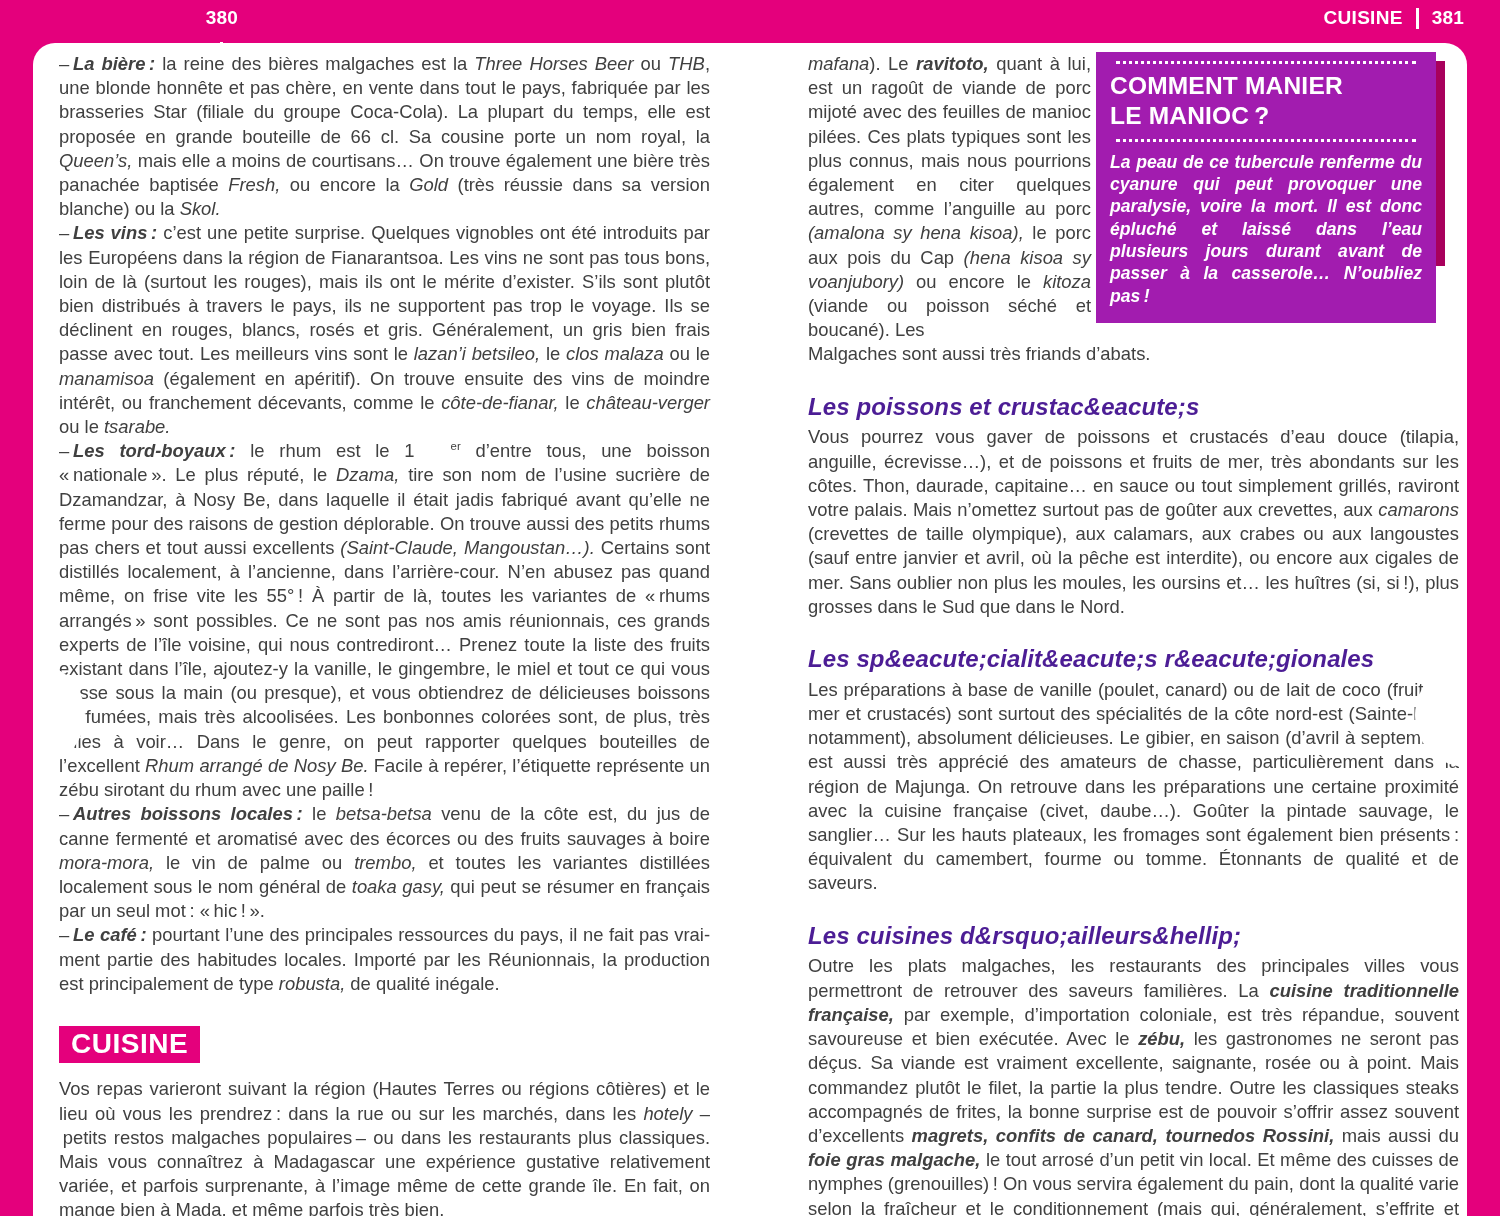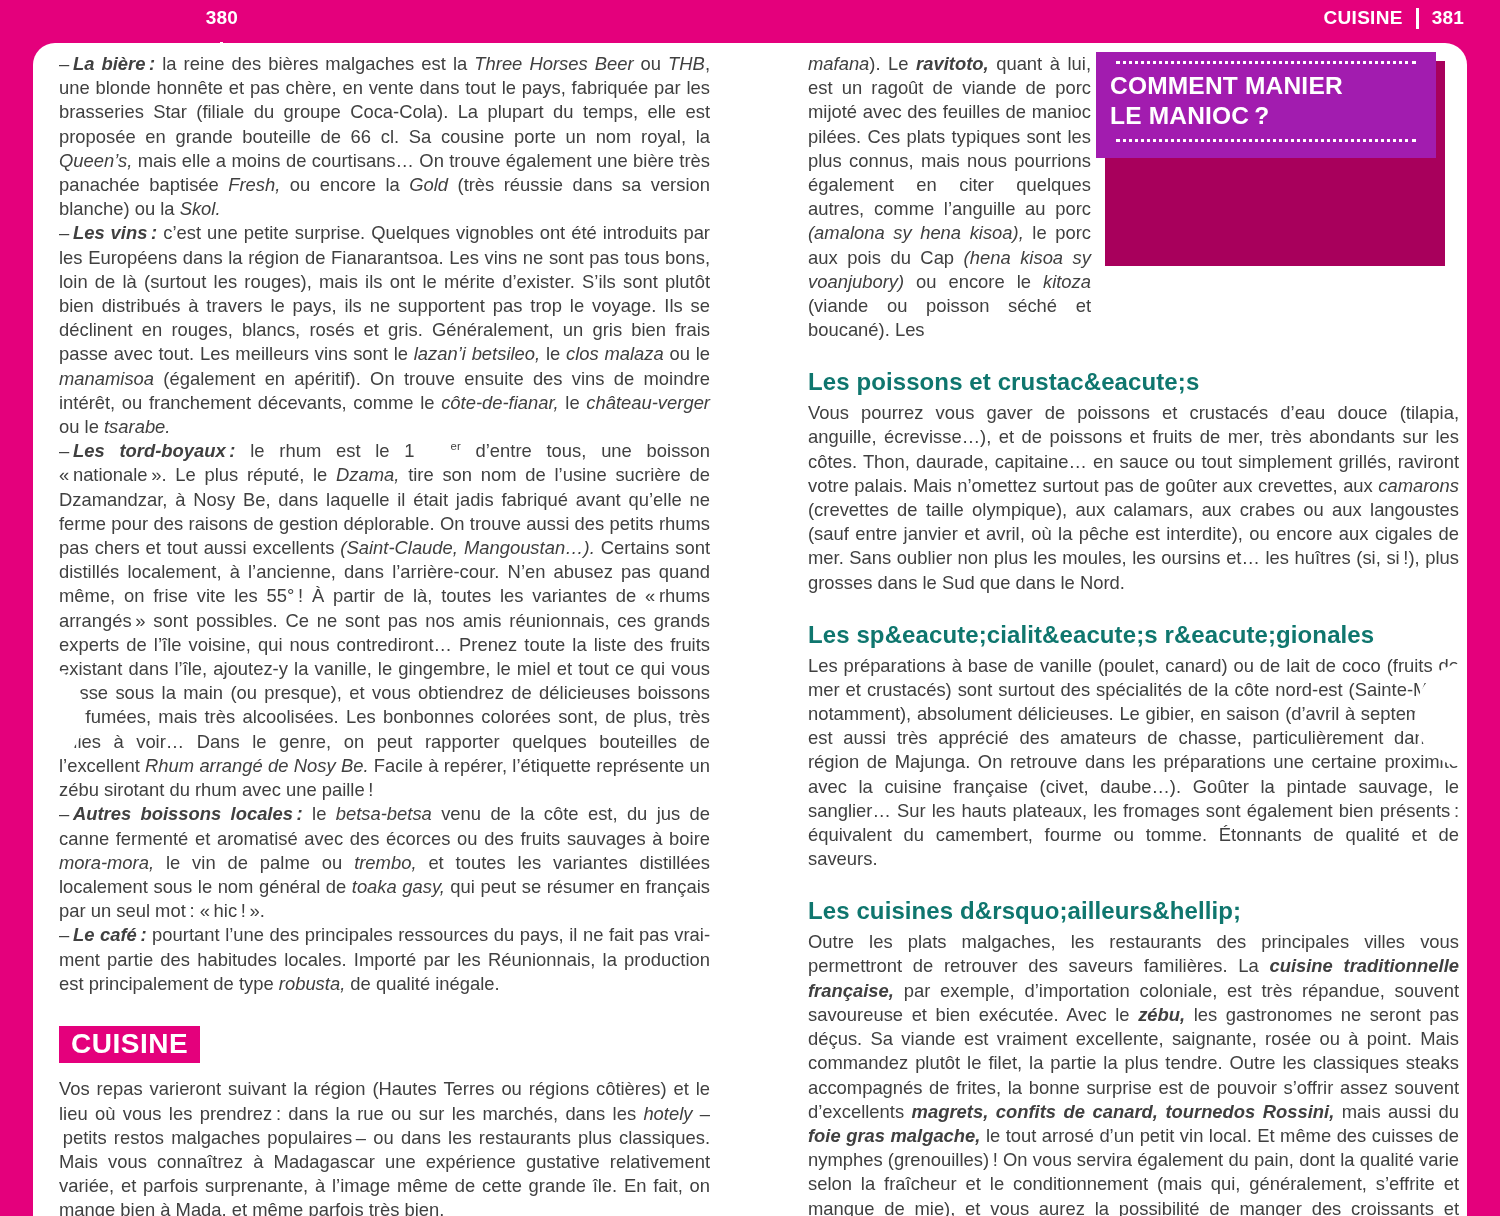--- a/index.html
+++ b/index.html
@@ -125,25 +125,26 @@
     font-weight: bold;
     letter-spacing: 0.5px;
     padding: 3px 12px 5px 12px;
     margin: 0;
     line-height: 1.05;
   }
   .tag-wrap { margin-top: 30px; margin-bottom: 14px; }
 
   h3.sub {
     margin: 0 0 4px 0;
-    color: #0f766e;
+    color: #4c1d95;
     font-size: 24px;
     font-weight: bold;
     letter-spacing: 0.1px;
     line-height: 1.2;
+    font-style: italic;
   }
   .sub-wrap { margin-top: 26px; }
 
   
   #manioc-box {
     position: absolute;
     left: 1063px;
     top: 9px;
     width: 340px;
   }
@@ -217,20 +218,21 @@
         <span class="chapter-tag">CUISINE</span>
       </div>
 
       <p class="body">Vos repas varieront suivant la région (Hautes Terres ou régions côtières) et le lieu où vous les prendrez : dans la rue ou sur les marchés, dans les <i>hotely</i> – petits restos malgaches populaires – ou dans les restaurants plus classiques. Mais vous connaîtrez à Madagascar une expérience gustative relativement variée, et parfois surprenante, à l’image même de cette grande île. En fait, on mange bien à Mada, et même parfois très bien.</p>
 
     </div>
 
     <div class="col col-right">
 
       <p class="body narrow"><i>mafana</i>). Le <b><i>ravitoto,</i></b> quant à lui, est un ragoût de viande de porc mijoté avec des feuilles de manioc pilées. Ces plats typiques sont les plus connus, mais nous pourrions également en citer quelques autres, comme l’anguille au porc <i>(amalona sy hena kisoa),</i> le porc aux pois du Cap <i>(hena kisoa sy voanjubory)</i> ou encore le <i>kitoza</i> (viande ou poisson séché et boucané). Les</p>
+      <p class="body">Malgaches sont aussi très friands d’abats.</p>
 
       <div class="sub-wrap">
         <h3 class="sub">Les poissons et crustac&amp;eacute;s</h3>
         <p class="body">Vous pourrez vous gaver de poissons et crustacés d’eau douce (tilapia, anguille, écrevisse…), et de poissons et fruits de mer, très abondants sur les côtes. Thon, daurade, capitaine… en sauce ou tout simplement grillés, raviront votre palais. Mais n’omettez surtout pas de goûter aux crevettes, aux <i>camarons</i> (crevettes de taille olympique), aux calamars, aux crabes ou aux langoustes (sauf entre janvier et avril, où la pêche est interdite), ou encore aux cigales de mer. Sans oublier non plus les moules, les oursins et… les huîtres (si, si !), plus grosses dans le Sud que dans le Nord.</p>
       </div>
 
       <div class="sub-wrap">
         <h3 class="sub">Les sp&amp;eacute;cialit&amp;eacute;s r&amp;eacute;gionales</h3>
         <p class="body">Les préparations à base de vanille (poulet, canard) ou de lait de coco (fruits de mer et crustacés) sont surtout des spécialités de la côte nord-est (Sainte-Marie notamment), absolument délicieuses. Le gibier, en saison (d’avril à septembre), est aussi très apprécié des amateurs de chasse, particulièrement dans la région de Majunga. On retrouve dans les préparations une certaine proximité avec la cuisine française (civet, daube…). Goûter la pintade sauvage, le sanglier… Sur les hauts plateaux, les fromages sont également bien présents : équivalent du camembert, fourme ou tomme. Étonnants de qualité et de saveurs.</p>
       </div>
@@ -246,20 +248,21 @@
     <div id="manioc-box">
       <div class="callout-shadow"></div>
       <div class="callout">
         <div class="callout-inner">
           <div class="callout-dotline"></div>
           <div class="callout-title">
             <span>COMMENT MANIER</span><br>
             <span>LE MANIOC ?</span>
           </div>
           <div class="callout-dotline"></div>
+          <p class="callout-body">La peau de ce tubercule renferme du cyanure qui peut provoquer une para­lysie, voire la mort. Il est donc éplu­ché et laissé dans l’eau plusieurs jours durant avant de passer à la casserole… N’oubliez pas !</p>
         </div>
       </div>
     </div>
 
   </div>
 
   <div class="thumb-notch left"></div>
   <div class="thumb-notch right"></div>
 </div>
 

